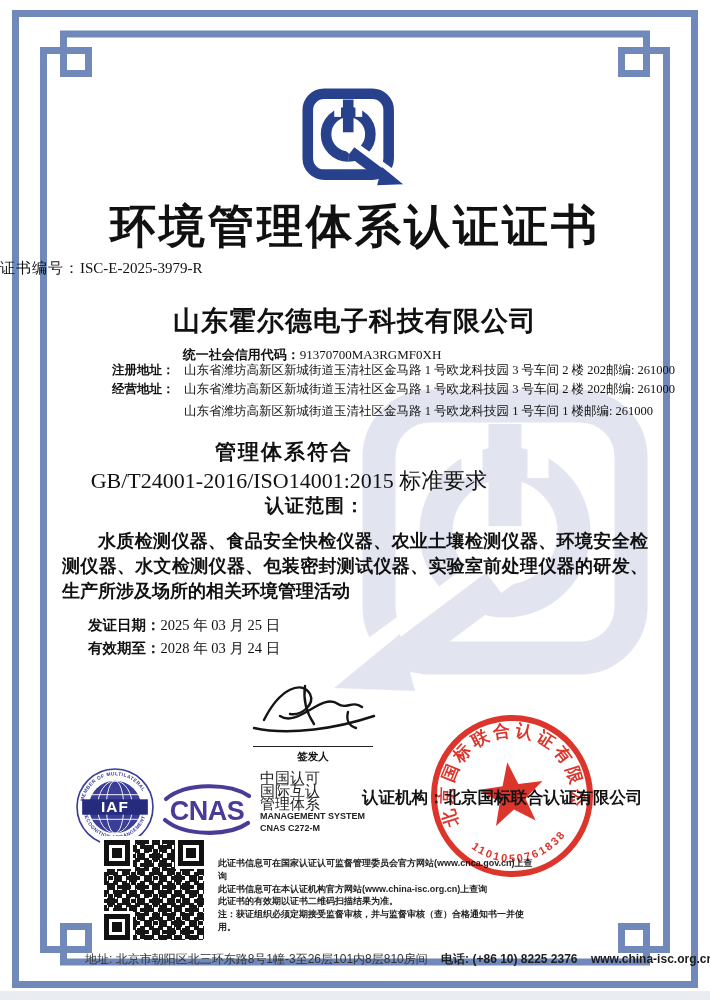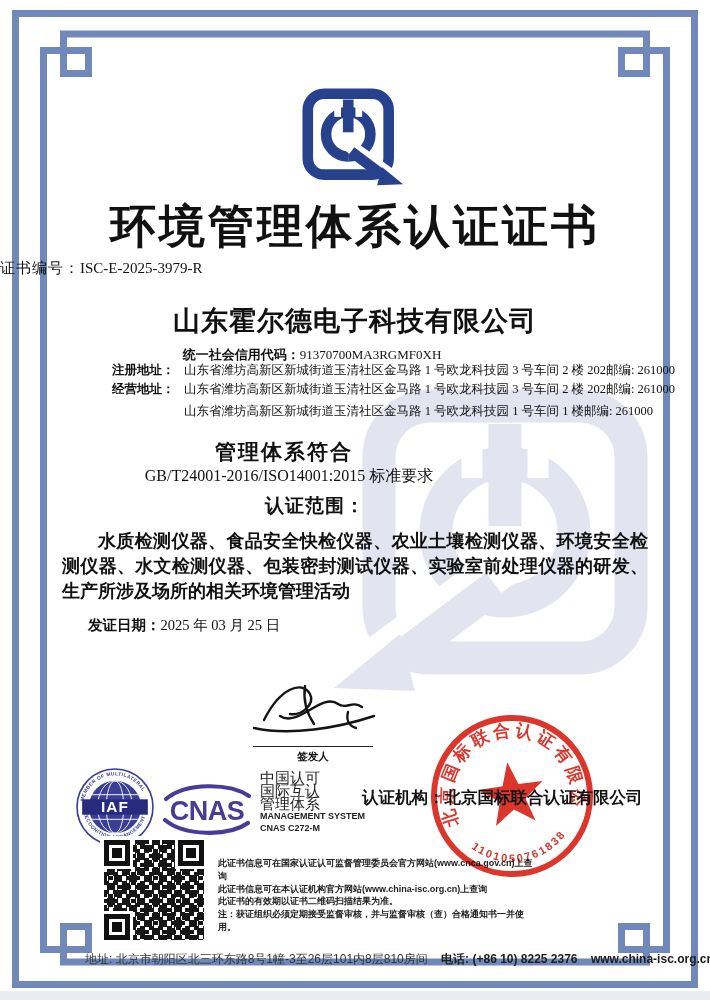--- a/index.html
+++ b/index.html
@@ -27,21 +27,21 @@
 
   .addr-block{position:absolute;left:84px;top:361px;width:544px;z-index:2;margin-left:28px;}
   .addr-row{display:grid;grid-template-columns:72px 1fr 80px;font-size:12.5px;line-height:19px;}
   .addr-row.gap{margin-top:3px;}
   .addr-row .lbl{font-weight:bold;white-space:nowrap;}
   .addr-row .txt{text-align:center;white-space:nowrap;}
   .addr-row .zip{text-align:left;white-space:nowrap;}
 
   .conform{position:absolute;left:0;top:438px;width:568px;text-align:center;
            font-size:21px;font-weight:bold;letter-spacing:2px;z-index:2;}
-  .standard{position:absolute;left:0;top:466px;width:578px;text-align:center;font-size:16px;z-index:2;}
+  .standard{position:absolute;left:0;top:466px;width:578px;text-align:center;font-size:22px;z-index:2;}
   .scope-lbl{position:absolute;left:0;top:493px;width:630px;text-align:center;
              font-size:19px;font-weight:bold;letter-spacing:1px;z-index:2;}
   .scope{position:absolute;left:62px;top:529px;width:586px;font-size:18px;font-weight:bold;
          line-height:25px;text-indent:2em;text-align:justify;z-index:2;}
 
   .dates{position:absolute;left:88px;top:614px;font-size:14.5px;line-height:23px;z-index:2;}
   .dates .lbl{font-weight:bold;}
 
   .sig{position:absolute;left:250px;top:676px;width:130px;height:66px;z-index:2;}
   .sig-line{position:absolute;left:253px;top:746px;width:120px;border-top:1.5px solid #222;z-index:2;}
@@ -159,20 +159,23 @@
   </div>
 
   <div class="conform">管理体系符合</div>
   <div class="standard">GB/T24001-2016/ISO14001:2015 标准要求</div>
   <div class="scope-lbl">认证范围：</div>
   <div class="scope">水质检测仪器、食品安全快检仪器、农业土壤检测仪器、环境安全检测仪器、水文检测仪器、包装密封测试仪器、实验室前处理仪器的研发、生产所涉及场所的相关环境管理活动</div>
 
   <div class="dates">
     <div>
       <span class="lbl">发证日期：</span><span>2025 年 03 月 25 日</span>
+    </div>
+    <div>
+      <span class="lbl">有效期至：</span><span>2028 年 03 月 24 日</span>
     </div>
   </div>
 
   <svg class="sig" viewBox="0 0 130 66">
     <g fill="none" stroke="#141414" stroke-width="2.4" stroke-linecap="round">
       <path d="M14,44 C30,12 52,4 60,18 C65,28 52,40 40,38"></path>
       <path d="M55,10 C53,24 56,36 64,48"></path>
       <path d="M30,40 C48,52 72,16 88,28 C96,34 102,24 112,31"></path>
       <path d="M4,52 C40,60 88,52 124,40"></path>
       <path d="M98,36 C96,44 99,50 106,52"></path>

